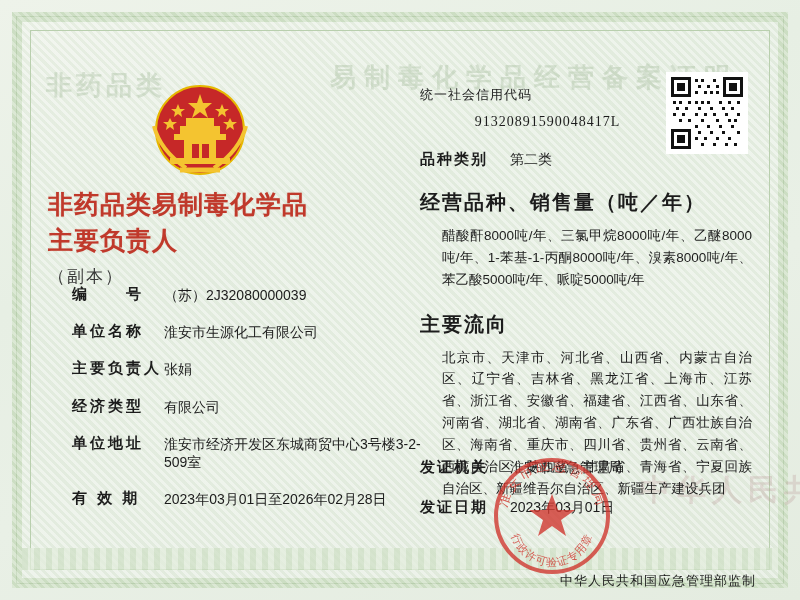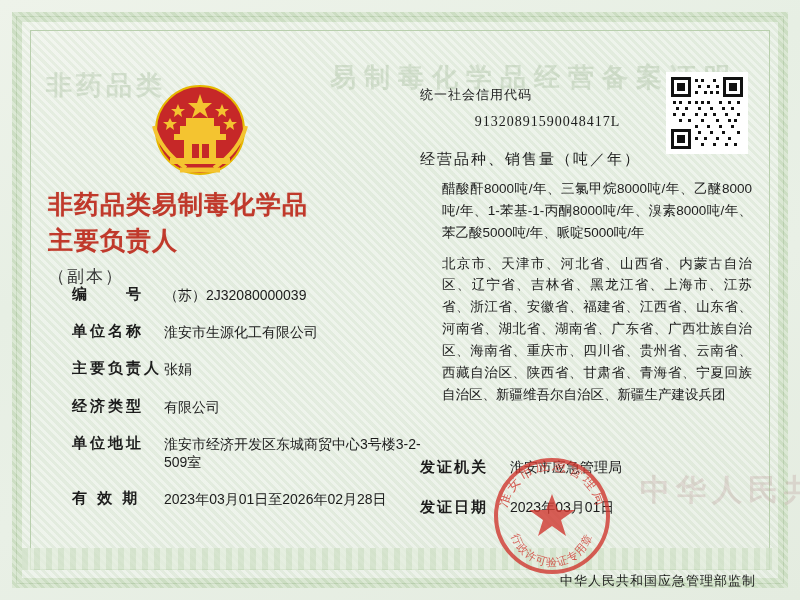--- a/index.html
+++ b/index.html
@@ -167,22 +167,22 @@
     letter-spacing: 2px;
     white-space: nowrap;
   }
   .right-inline-value {
     font-size: 14px;
     color: #1c1c1c;
     margin-left: 22px;
   }
   .right-block-label {
     margin-top: 20px;
-    font-size: 15px;
-    font-weight: normal;
+    font-size: 20px;
+    font-weight: bold;
     color: #1c1c1c;
     letter-spacing: 2px;
   }
   .right-block-value {
     margin-top: 9px;
     margin-left: 22px;
     font-size: 13.5px;
     color: #1c1c1c;
     line-height: 1.62;
     text-align: justify;
@@ -322,24 +322,29 @@
         <span class="field-value-sep">至</span>
         <span>2026年02月28日</span>
       </div>
     </div>
   </div>
 
   <div class="right-col">
     <div class="code-label">统一社会信用代码</div>
     <div class="code-value">91320891590048417L</div>
 
+    <div class="right-row">
+      <div class="right-label">品种类别</div>
+      <div class="right-inline-value">第二类</div>
+    </div>
 
     <div class="right-block-label">经营品种、销售量（吨／年）</div>
     <div class="right-block-value">醋酸酐8000吨/年、三氯甲烷8000吨/年、乙醚8000吨/年、1-苯基-1-丙酮8000吨/年、溴素8000吨/年、苯乙酸5000吨/年、哌啶5000吨/年</div>
 
+    <div class="right-block-label">主要流向</div>
     <div class="right-block-value">北京市、天津市、河北省、山西省、内蒙古自治区、辽宁省、吉林省、黑龙江省、上海市、江苏省、浙江省、安徽省、福建省、江西省、山东省、河南省、湖北省、湖南省、广东省、广西壮族自治区、海南省、重庆市、四川省、贵州省、云南省、西藏自治区、陕西省、甘肃省、青海省、宁夏回族自治区、新疆维吾尔自治区、新疆生产建设兵团</div>
   </div>
 
   <div class="issuer-row">
     <div class="right-label">发证机关</div>
     <div class="issuer-value">淮安市应急管理局</div>
   </div>
 
   <div class="date-row">
     <div class="right-label">发证日期</div>

